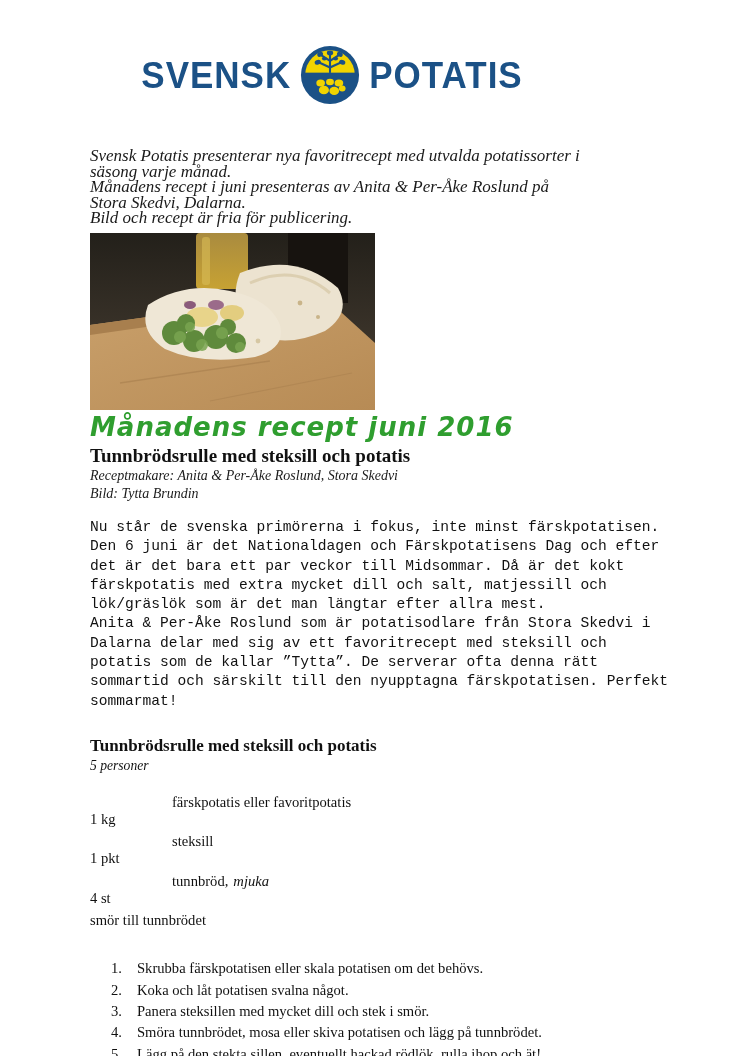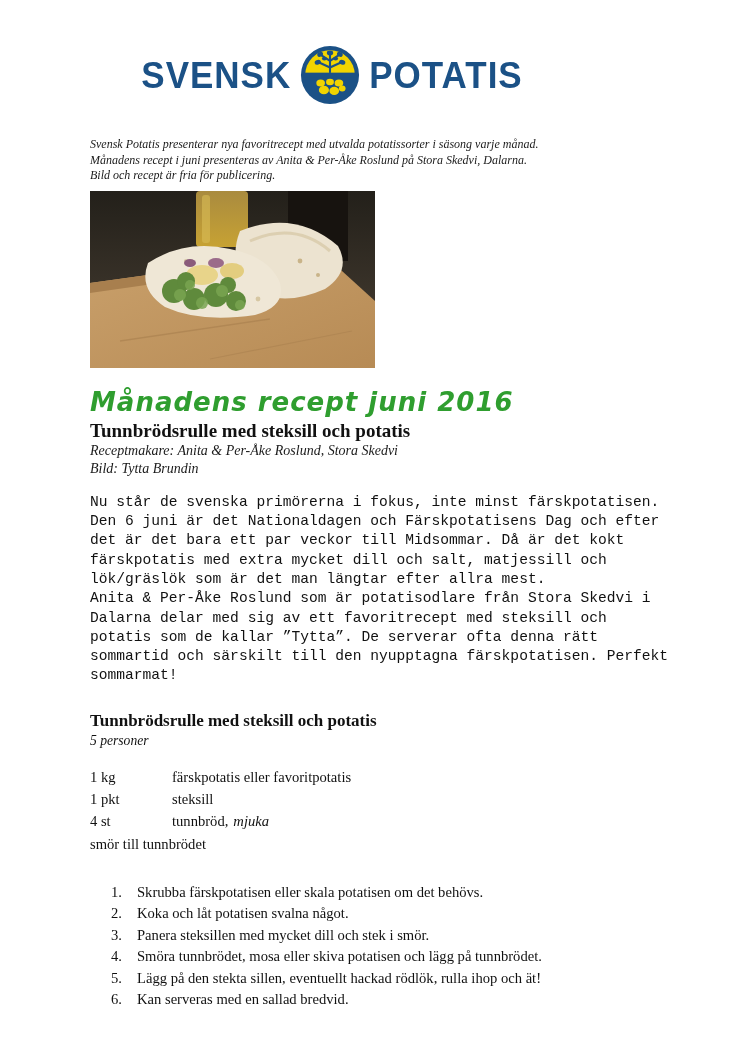--- a/index.html
+++ b/index.html
@@ -20,46 +20,46 @@
     gap: 9px; height: 60px; margin-left: -6px;
   }
   .logo-word {
     font-family: "Liberation Sans", sans-serif;
     font-weight: bold; font-size: 35px; letter-spacing: 1px;
     color: #1b5186; transform: scaleY(1.06);
   }
   .logo-emblem { width: 60px; height: 60px; display: block; }
 
   
-  .intro { margin-top: 32px; font-style: italic; font-size: 12px; line-height: 15.6px; color: #1a1a1a; }
+  .intro { margin-top: 43px; font-style: italic; font-size: 17px; line-height: 15.6px; color: #1a1a1a; }
 
   
   .photo { margin-top: 7px; width: 285px; height: 177px; display: block; }
 
   
   .script-title {
-    margin-top: 18px;
+    margin-top: 1px;
     font-family: "DejaVu Sans", sans-serif;
     font-style: italic; font-weight: bold;
     font-size: 26px; letter-spacing: 1px;
     color: #2f9e2f; line-height: 33px;
   }
   .main-title { font-size: 19px; font-weight: bold; line-height: 23px; color: #111111; }
   .credit { font-style: italic; font-size: 14px; line-height: 18.5px; color: #1a1a1a; }
 
   
   .body-text { margin-top: 14px; font-size: 14.6px; line-height: 19.3px; width: 578px; font-family: Liberation Mono, monospace; }
   .body-text p { margin: 0; }
 
   
   .recipe-title { margin-top: 24px; font-size: 17px; font-weight: bold; line-height: 22px; }
   .servings { font-style: italic; font-size: 13.6px; line-height: 18px; }
   .ingredients { margin-top: 16px; font-size: 14.6px; line-height: 22.3px; }
   .ing-row { display: flex; }
-  .ing-row .qty { width: 82px; flex: 0 0 82px; }
+  .ing-row .qty { width: 82px; flex: 0 0 82px; margin-top: 17px; }
   .note { font-style: italic; margin-left: 5px; }
   .steps { margin-top: 27px; padding-left: 21px; font-size: 14.6px; line-height: 21.4px; width: 560px; }
   .step { display: flex; }
   .step .num { width: 26px; flex: 0 0 26px; }
 </style>
 </head>
 <body>
 
 <div class="page">
 

